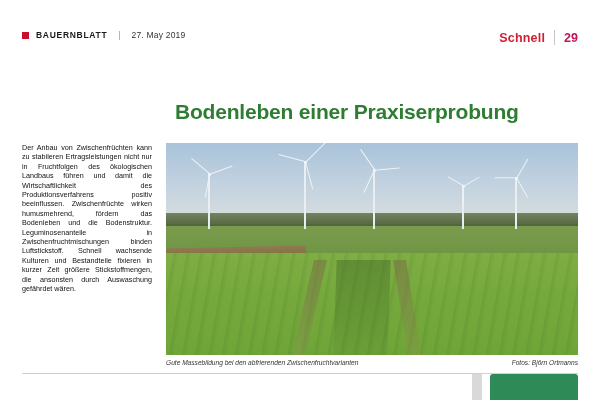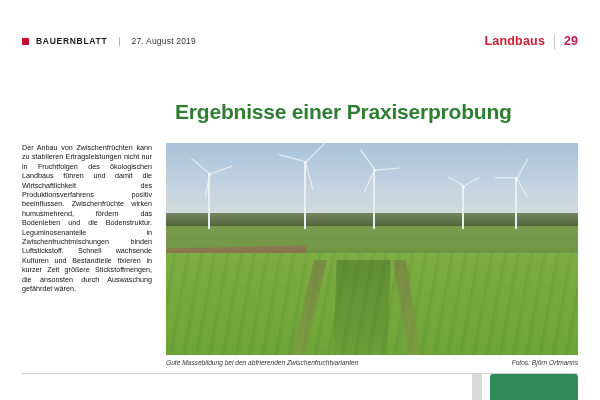--- a/index.html
+++ b/index.html
@@ -23,21 +23,21 @@
   }
 
   
   .header {
     position: absolute;
     left: 22px;
     top: 30px;
     right: 22px;
     height: 22px;
     display: flex;
-    align-items: center;
+    align-items: flex-start;
   }
   .header-left {
     display: flex;
     align-items: center;
     gap: 7px;
   }
   .hdr-square {
     width: 7px;
     height: 7px;
     background: #c8102e;
@@ -291,30 +291,30 @@
 </head>
 <body>
 
 <div class="page">
 
   <div class="header">
     <div class="header-left">
       <span class="hdr-square"></span>
       <span class="hdr-brand">BAUERNBLATT</span>
       <span class="hdr-sep">|</span>
-      <span class="hdr-date">27. August 2019</span>
+      <span class="hdr-date">27. May 2019</span>
     </div>
     <div class="header-right">
-      <span class="hdr-section">Landbaus</span>
+      <span class="hdr-section">Schnell</span>
       <span class="hdr-vrule"></span>
       <span class="hdr-page">29</span>
     </div>
   </div>
 
-  <div class="headline">Ergebnisse einer Praxiserprobung</div>
+  <div class="headline">Bodenleben einer Praxiserprobung</div>
 
   <div class="col">
     <p>Der Anbau von Zwischenfrüchten kann zu stabileren Ertragsleistungen nicht nur in Fruchtfolgen des ökologischen Landbaus führen und damit die Wirtschaftlichkeit des Produktionsverfahrens positiv beeinflussen. Zwischenfrüchte wirken humusmehrend, fördern das Bodenleben und die Bodenstruktur. Leguminosenanteile in Zwischenfruchtmischungen binden Luftstickstoff. Schnell wachsende Kulturen und Bestandteile fixieren in kurzer Zeit größere Stickstoffmengen, die ansonsten durch Auswaschung gefährdet wären.</p>
   </div>
 
   <div class="photo">
     <div class="sky"></div>
     <div class="horizon-trees"></div>
     <div class="field-far"></div>
     <div class="field-brown"></div>

